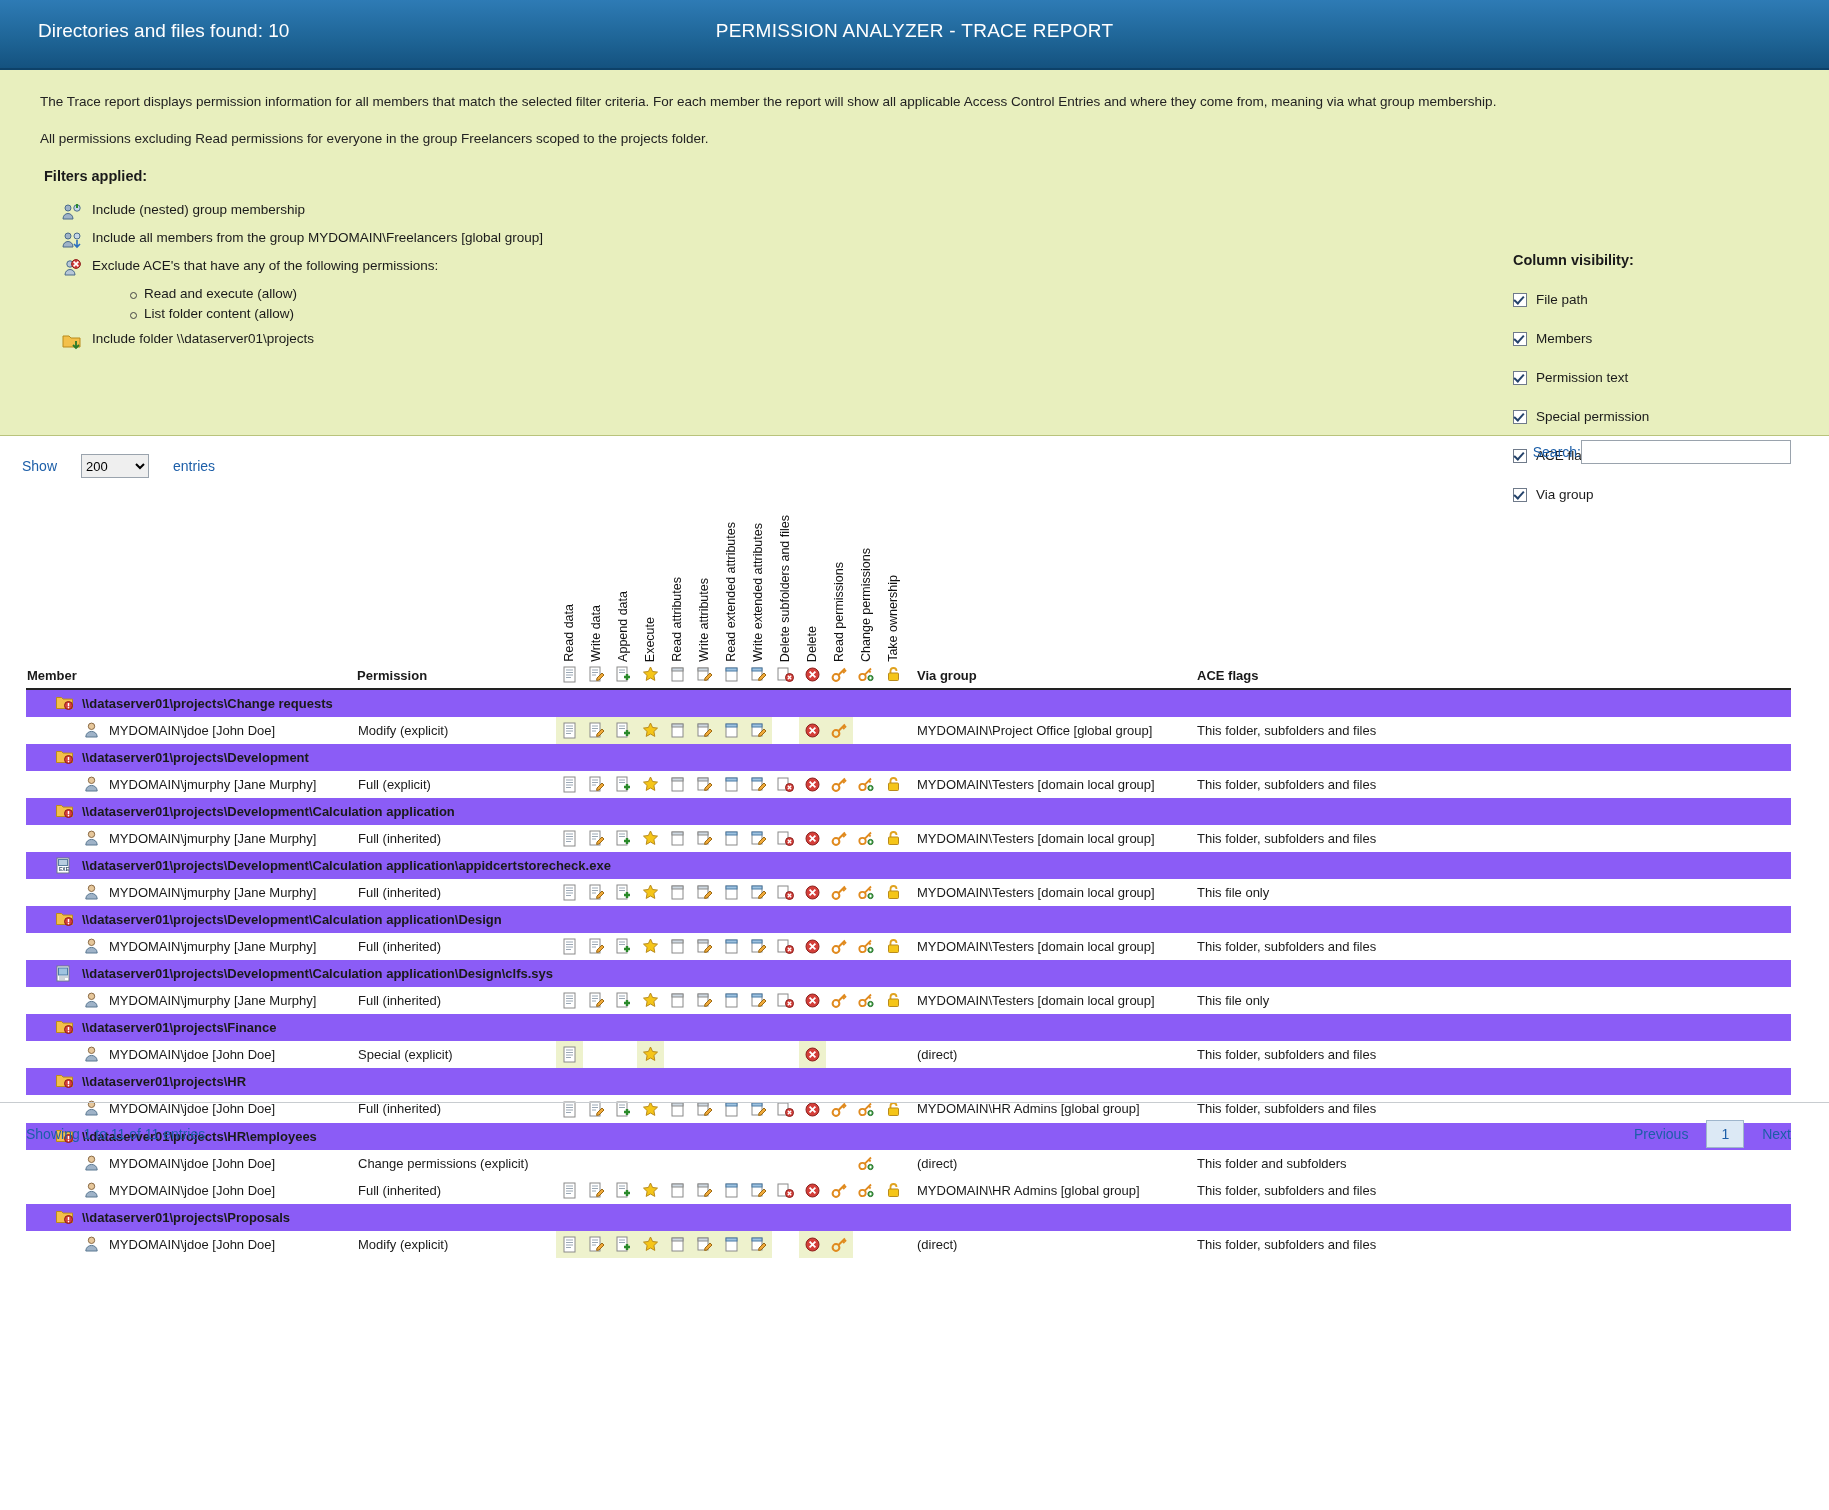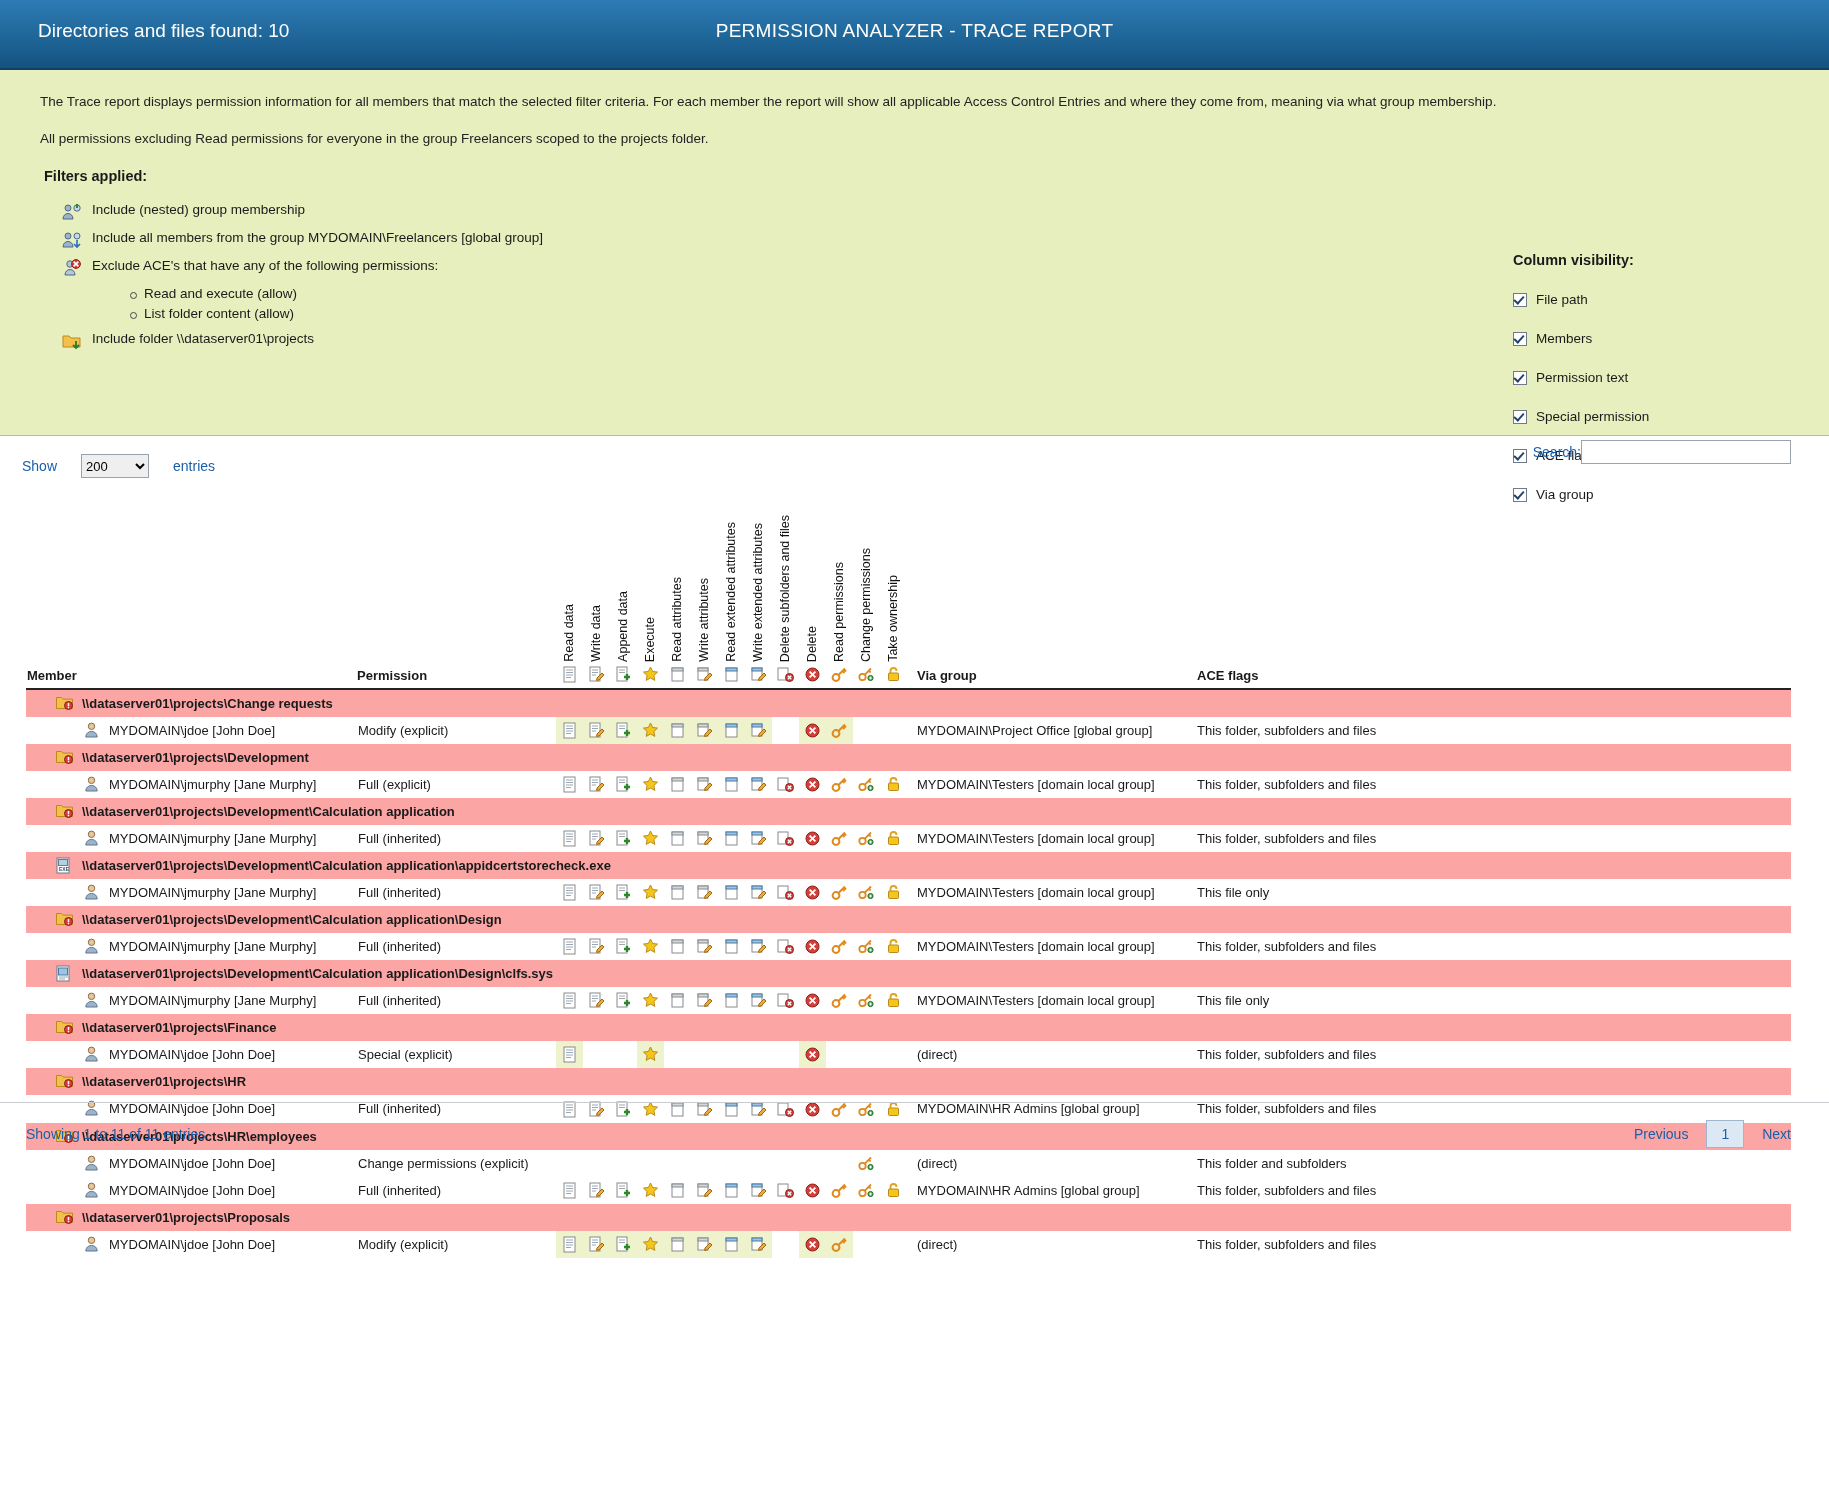--- a/index.html
+++ b/index.html
@@ -216,21 +216,21 @@
   }
   .perm-col { width: 27px; text-align: center; }
   .ic {
     display: inline-block;
     width: 17px;
     height: 17px;
     vertical-align: middle;
   }
 
   tr.group-row td {
-    background: #fca5a5;
+    background: #8b5cf6;
     padding: 5px 4px;
     font-size: 13px;
     font-weight: bold;
     color: #1a1a1a;
   }
   tr.group-row td .gwrap {
     display: flex;
     align-items: center;
     gap: 9px;
     padding-left: 26px;

